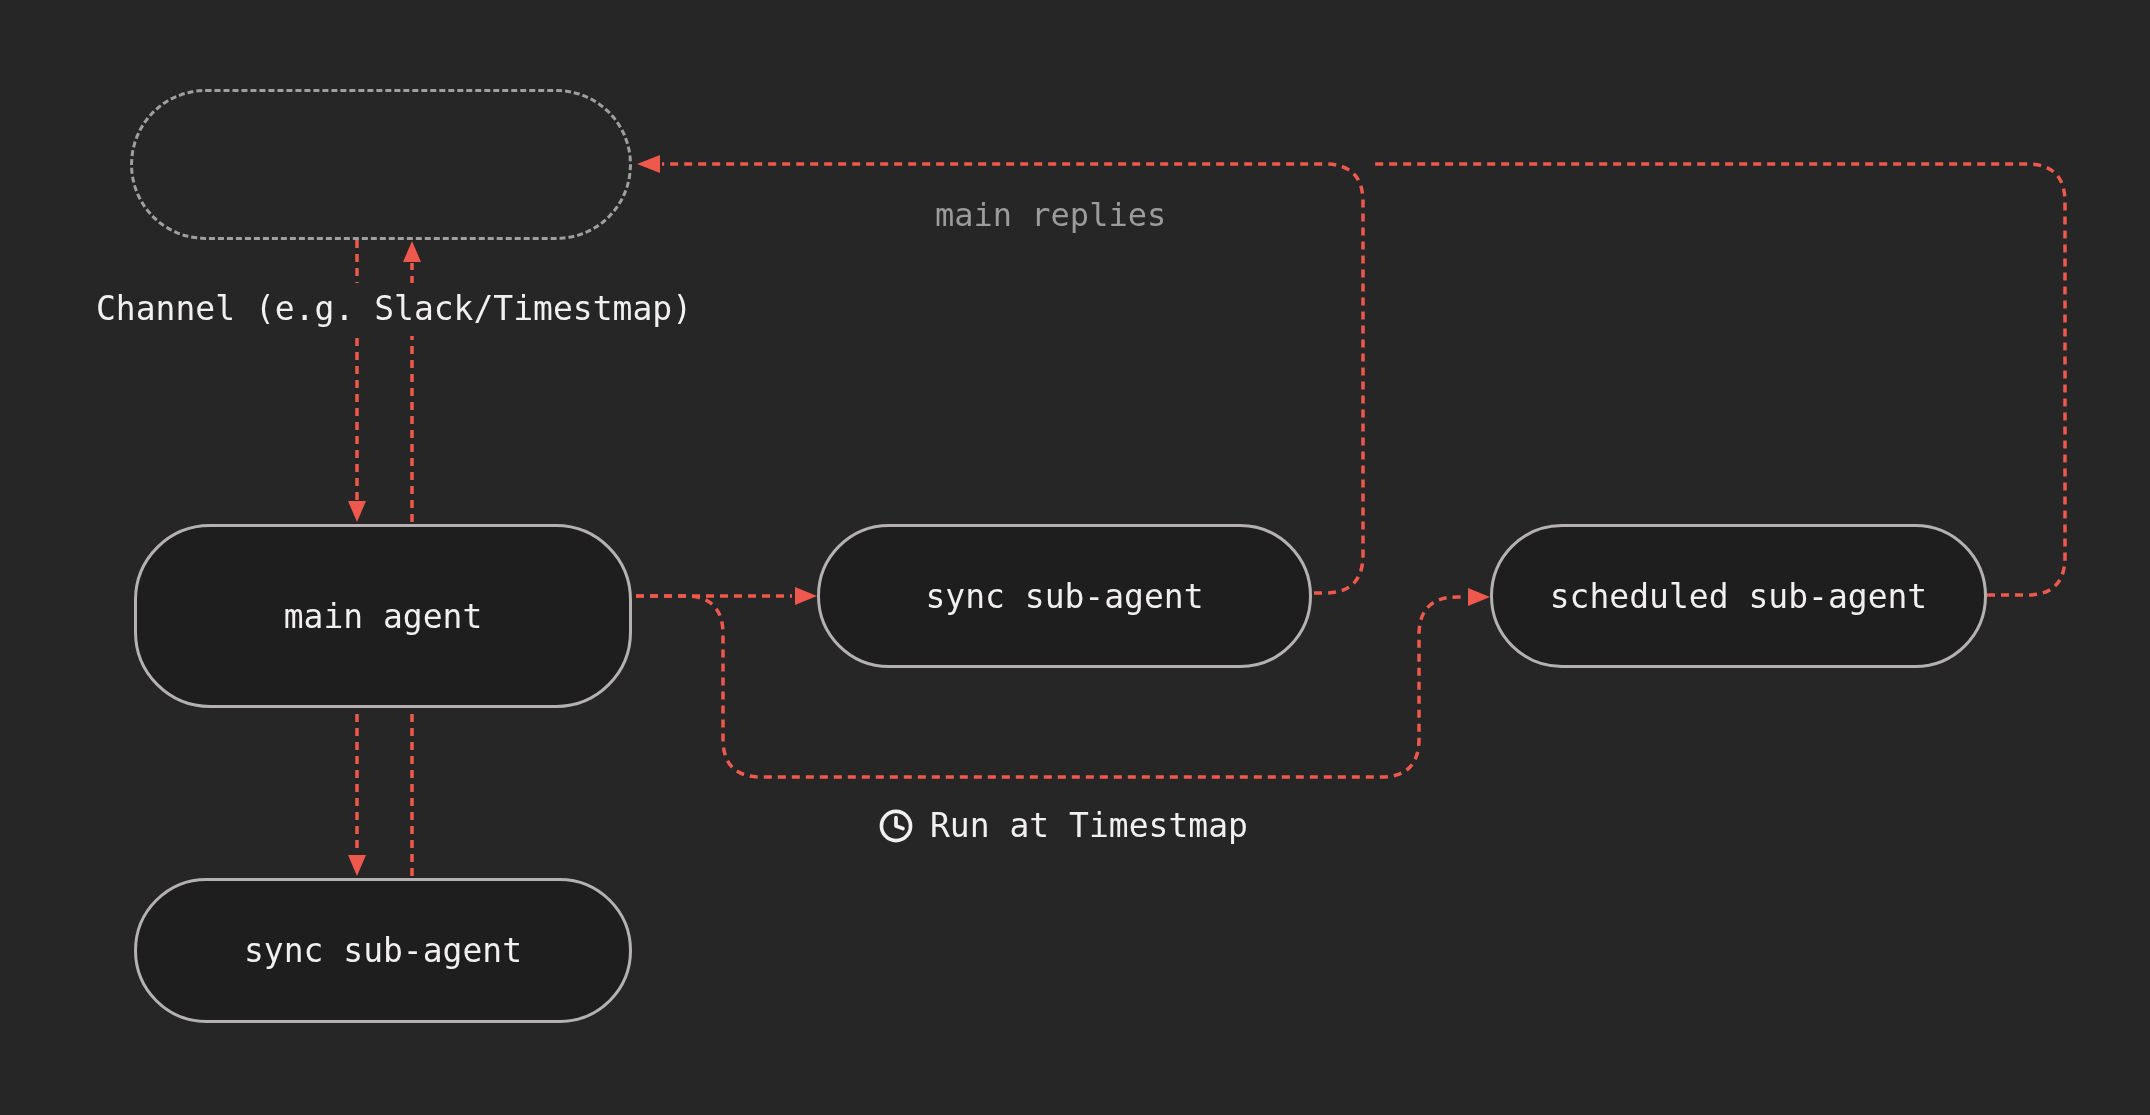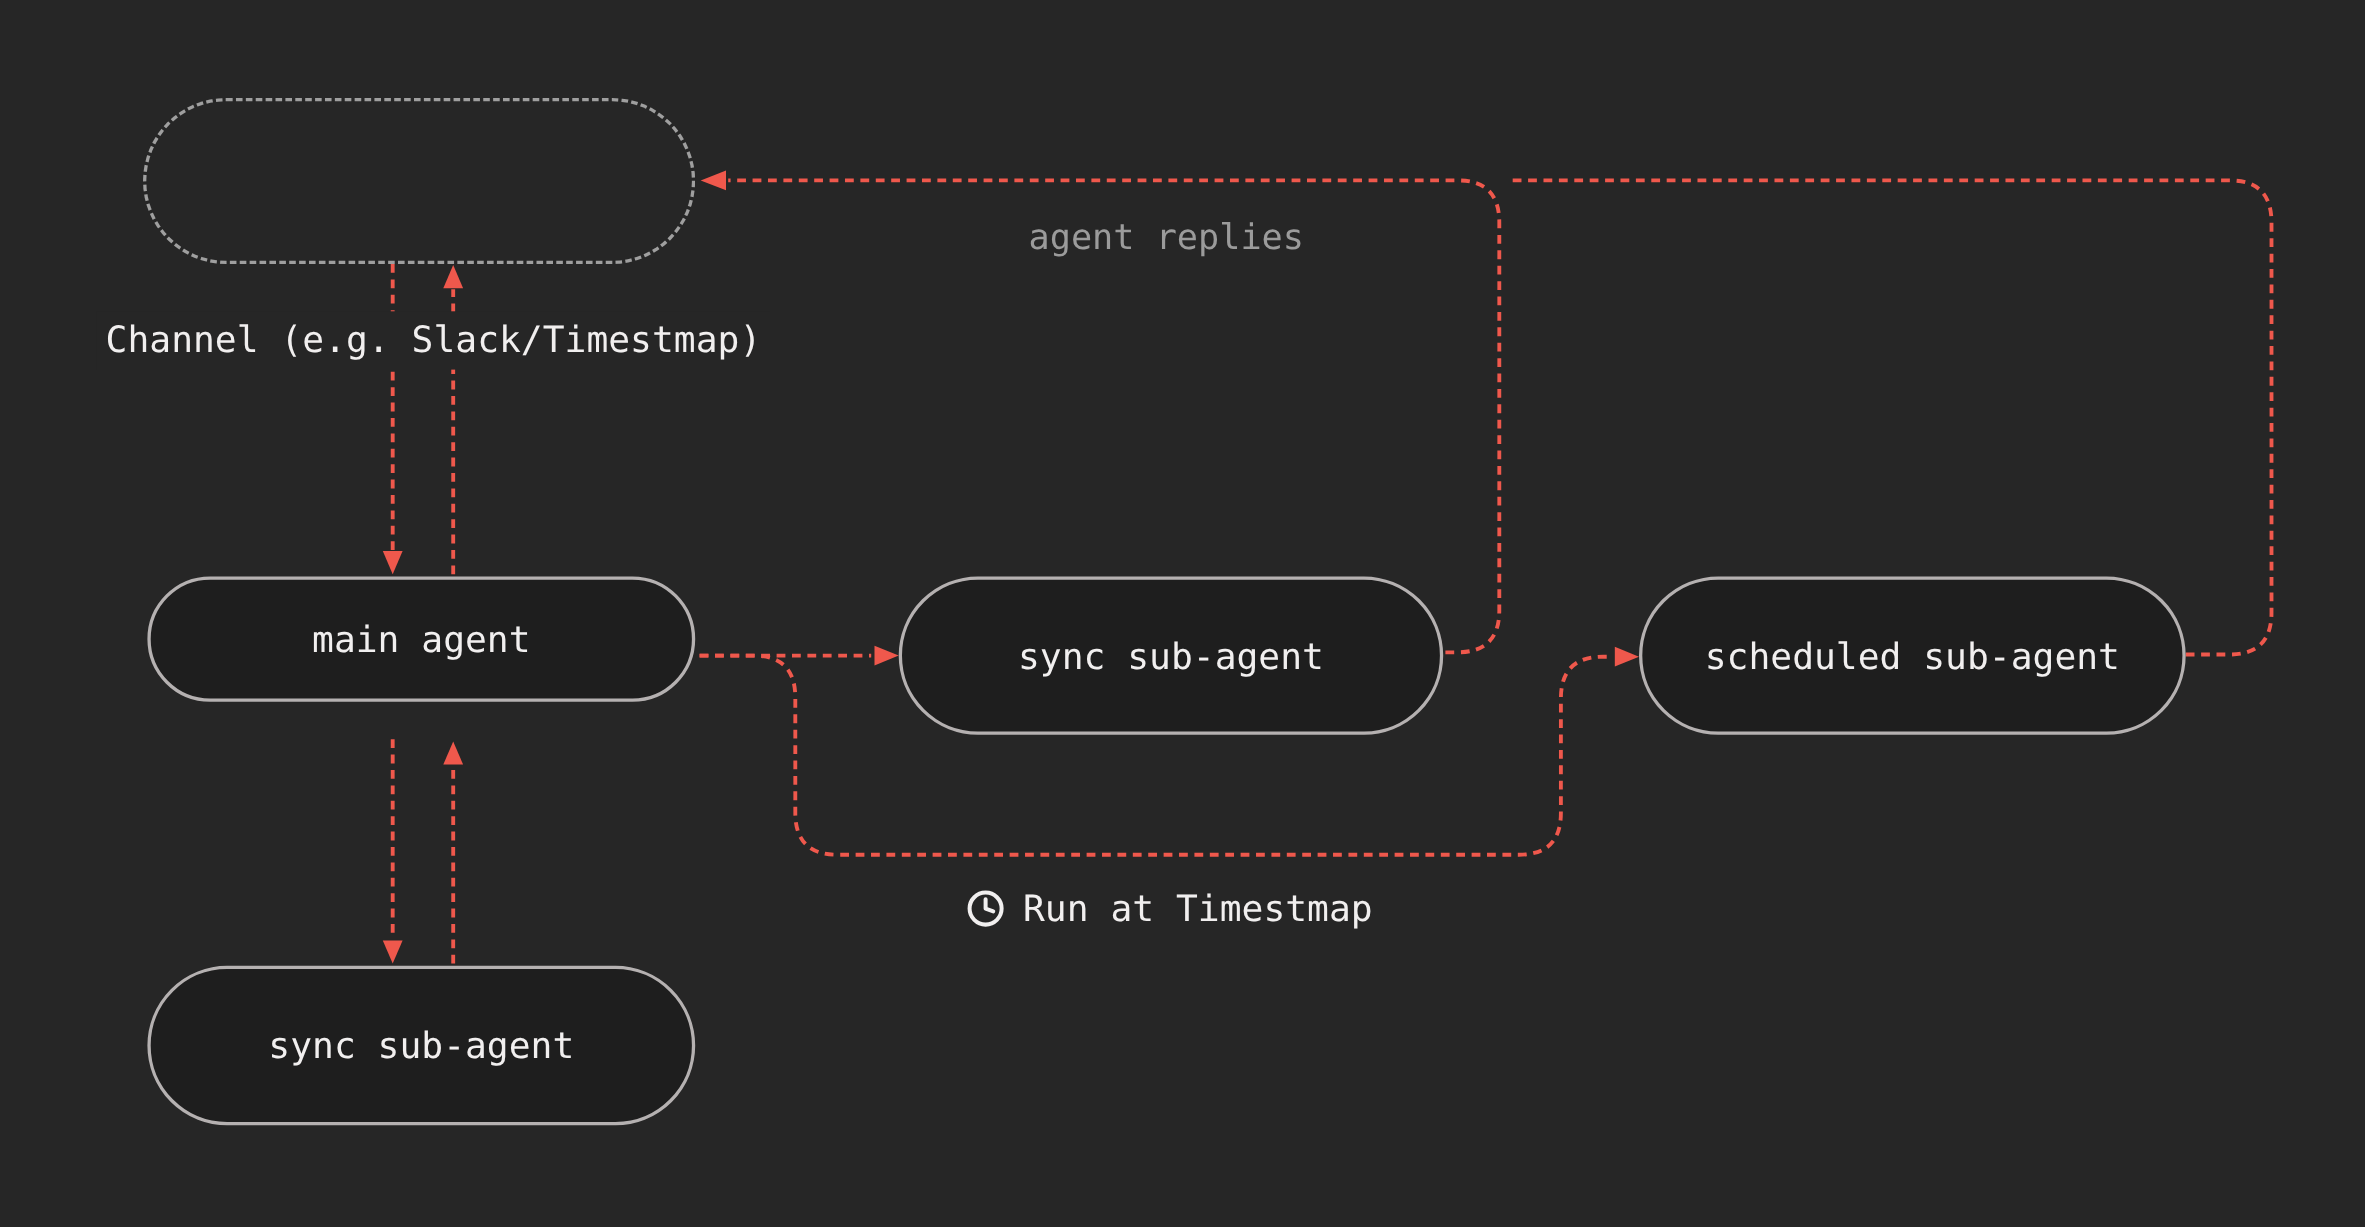--- a/index.html
+++ b/index.html
@@ -36,21 +36,21 @@
     background:var(--node-fill);
     border:3px solid var(--node-border);
     border-radius:76px;
     color:var(--text-primary);
     font-size:33px;letter-spacing:0;white-space:nowrap;
   }
   .node.channel{
     background:transparent;
     border:3px dashed var(--channel-border);
   }
-  .node-main{left:134px;top:524px;width:498px;height:114px;}
+  .node-main{left:134px;top:524px;width:498px;height:184px;}
   .node-sync{left:817px;top:524px;width:495px;height:144px;}
   .node-scheduled{left:1490px;top:524px;width:497px;height:144px;}
   .node-sync-bottom{left:134px;top:878px;width:498px;height:145px;}
   .node-channel{left:130px;top:89px;width:502px;height:151px;}
   .caption{
     position:absolute;
     color:var(--text-primary);font-size:33px;white-space:nowrap;
   }
   .caption.channel-caption{
     left:88px;top:283px;
@@ -115,21 +115,21 @@
   <div class="node node-scheduled">
     <span>scheduled sub-agent</span>
   </div>
 
   <div class="node node-sync-bottom">
     <span>sync sub-agent</span>
   </div>
 
   <div class="caption channel-caption">Channel (e.g. Slack/Timestmap)</div>
 
-  <div class="caption async-caption">agent replies</div>
+  <div class="caption async-caption">main replies</div>
 
   <div class="caption run-caption">
     <svg class="clock" viewBox="0 0 24 24" xmlns="http://www.w3.org/2000/svg">
       <circle cx="12" cy="12" r="9.2"></circle>
       <polyline points="12,6.6 12,12 16.4,13.6"></polyline>
     </svg>
     <span>Run at Timestmap</span>
   </div>
 
 </div>

